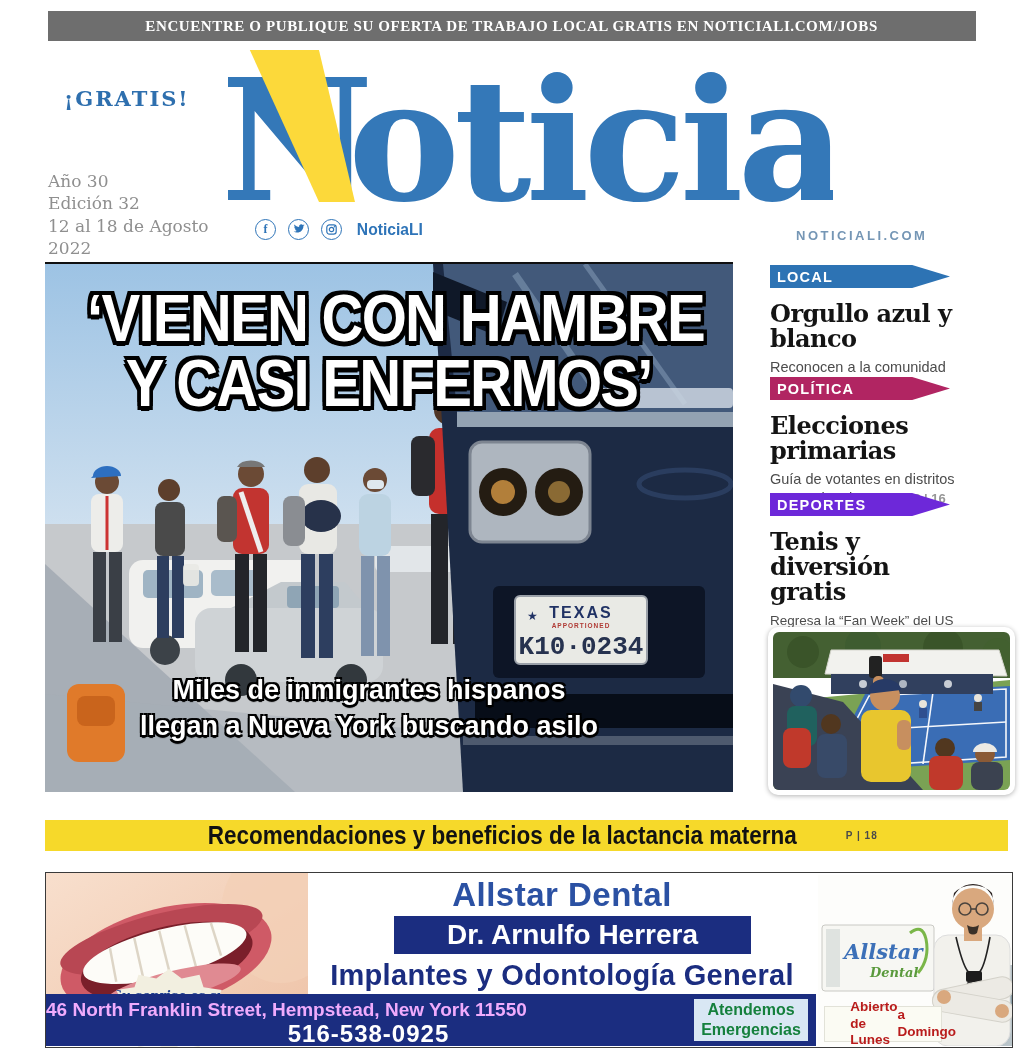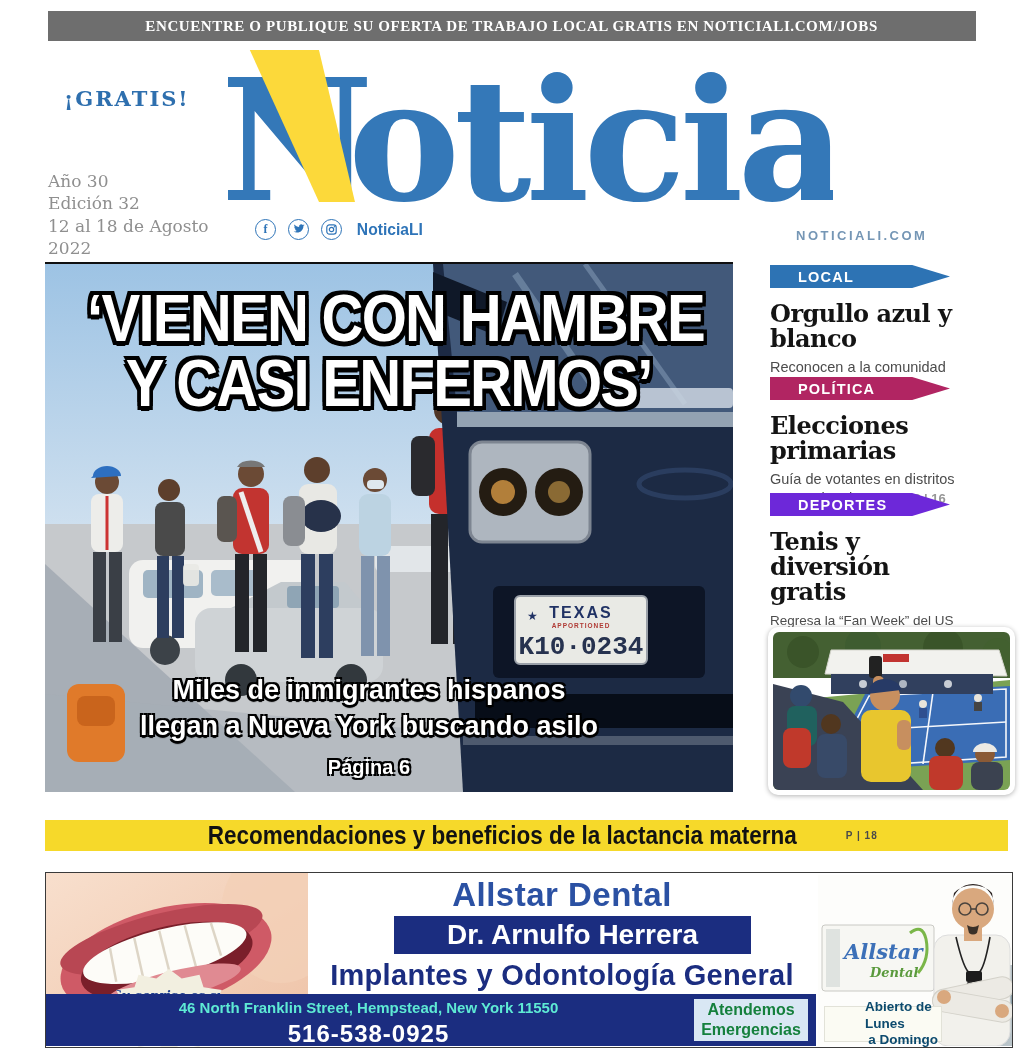--- a/index.html
+++ b/index.html
@@ -35,21 +35,21 @@
      text-shadow:-4px -4px 0 #000,4px -4px 0 #000,-4px 4px 0 #000,4px 4px 0 #000,
                  -4px 0 0 #000,4px 0 0 #000,0 -4px 0 #000,0 5px 0 #000;}
   .caption{left:0;right:40px;top:408px;text-align:center;color:#fff;font-weight:bold;
            font-size:27px;line-height:1.35;
            text-shadow:-2px -2px 0 #000,2px -2px 0 #000,-2px 2px 0 #000,2px 2px 0 #000,0 3px 1px #000;}
   .pageband{left:0;right:40px;top:492px;text-align:center;color:#fff;font-weight:bold;font-size:20px;
            text-shadow:-2px -2px 0 #000,2px -2px 0 #000,-2px 2px 0 #000,2px 2px 0 #000;}
 
   
   .sect{left:770px;width:212px;}
-  .tagarrow{height:23px;width:180px;display:flex;align-items:center;padding-left:28px;
+  .tagarrow{height:23px;width:180px;display:flex;align-items:center;padding-left:7px;
             box-sizing:border-box;clip-path:polygon(0 0,79% 0,100% 50%,79% 100%,0 100%);
             color:#fff;font-weight:bold;font-size:14.5px;letter-spacing:1.2px;}
   .shead{font-family:"DejaVu Serif",serif;font-weight:bold;color:#141414;
          font-size:24px;letter-spacing:-.5px;line-height:1.05;margin-top:13px;}
   .ssub{margin-top:7px;font-size:14.5px;font-weight:500;color:#4c4c4c;line-height:1.3;width:208px;}
   .pref{color:#979797;font-size:13px;font-weight:bold;margin-left:9px;white-space:nowrap;}
   .tennis-card{left:768px;top:627px;width:247px;height:168px;background:#fff;border-radius:10px;
                box-shadow:0 1px 5px rgba(0,0,0,.3);display:flex;align-items:center;justify-content:center;}
 
   
@@ -61,37 +61,37 @@
   
   .ad{left:45px;top:872px;width:968px;height:176px;background:#fff;border:1.5px solid #3a3a3a;
       box-sizing:border-box;overflow:hidden;}
   .ad .smile{left:0;top:0;}
   .ad .center{left:262px;width:508px;text-align:center;}
   .ad .brand{top:3px;font-size:33px;font-weight:bold;color:#2b51a3;letter-spacing:.5px;}
   .ad .docbar{left:348px;top:43px;width:357px;height:38px;background:#1b2d80;color:#fff;
               display:flex;align-items:center;justify-content:center;font-size:28px;font-weight:bold;}
   .ad .services{top:86px;font-size:29px;font-weight:bold;color:#1b2d80;letter-spacing:.3px;}
   .navystrip{left:0;top:121px;width:770px;height:52px;background:#1b2d80;}
-  .addr{left:0;top:5px;width:645px;text-align:center;color:#5eead4;font-weight:bold;font-size:15px;}
+  .addr{left:0;top:5px;width:645px;color:#f0abfc;font-weight:bold;font-size:19px;}
   .phone{left:0;top:26px;width:645px;text-align:center;color:#fff;font-weight:bold;font-size:24px;letter-spacing:1px;}
   .emerg{left:648px;top:5px;width:114px;height:42px;background:#d9e7f4;color:#15803d;
          font-weight:bold;font-size:16px;line-height:1.25;display:flex;flex-direction:column;
          align-items:center;justify-content:center;}
   .badge{left:62px;top:96px;width:122px;height:84px;background:#f2efe0;
          clip-path:polygon(100% 50%,88.6% 60.4%,93.3% 75%,78.3% 78.3%,75% 93.3%,60.4% 88.6%,
            50% 100%,39.6% 88.6%,25% 93.3%,21.7% 78.3%,6.7% 75%,11.4% 60.4%,0% 50%,11.4% 39.6%,
            6.7% 25%,21.7% 21.7%,25% 6.7%,39.6% 11.4%,50% 0%,60.4% 11.4%,75% 6.7%,78.3% 21.7%,
            93.3% 25%,88.6% 39.6%);
          display:flex;flex-direction:column;align-items:center;justify-content:center;
          font-family:"DejaVu Serif",serif;font-style:italic;font-weight:bold;
          color:#1f3f8f;font-size:12.5px;line-height:1.25;text-align:center;}
   .dentist{left:772px;top:2px;}
   .hours{left:778px;top:133px;width:118px;height:36px;background:#fbfbf3;border:1px solid #e2e2d8;
-         color:#0c4a6e;font-weight:bold;font-size:13.5px;line-height:1.25;display:flex;
-         flex-direction:column;align-items:center;justify-content:center;box-sizing:border-box;padding-left:40px;}
+         color:#b91c1c;font-weight:bold;font-size:13.5px;line-height:1.25;display:flex;
+         align-items:center;justify-content:center;box-sizing:border-box;padding-left:40px;}
 </style>
 </head>
 <body>
 
 <div class="abs topbar">
   <span>ENCUENTRE O PUBLIQUE SU OFERTA DE TRABAJO LOCAL GRATIS EN NOTICIALI.COM/JOBS</span>
 </div>
 
 <div class="abs gratis">¡GRATIS!</div>
 
@@ -270,21 +270,20 @@
     </g>
   </svg>
   <div class="abs headline">
     <div><span class="hl">‘VIENEN CON HAMBRE</span></div>
     <div><span class="hl">Y CASI ENFERMOS’</span></div>
   </div>
   <div class="abs caption">
     <div>Miles de inmigrantes hispanos</div>
     <div>llegan a Nueva York buscando asilo</div>
   </div>
-  <div class="abs pageband">Página 6</div>
 </div>
 
 <div class="abs sect" style="top:265px">
   <div class="tagarrow" style="background: rgb(45, 115, 180);">LOCAL</div>
   <div class="shead">Orgullo azul y blanco</div>
   <div class="ssub"><span>Reconocen a la comunidad salvadoreña en LI</span><span class="pref">P | 12</span></div>
 </div>
 
 <div class="abs sect" style="top:377px">
   <div class="tagarrow" style="background: rgb(177, 37, 98);">POLÍTICA</div>

